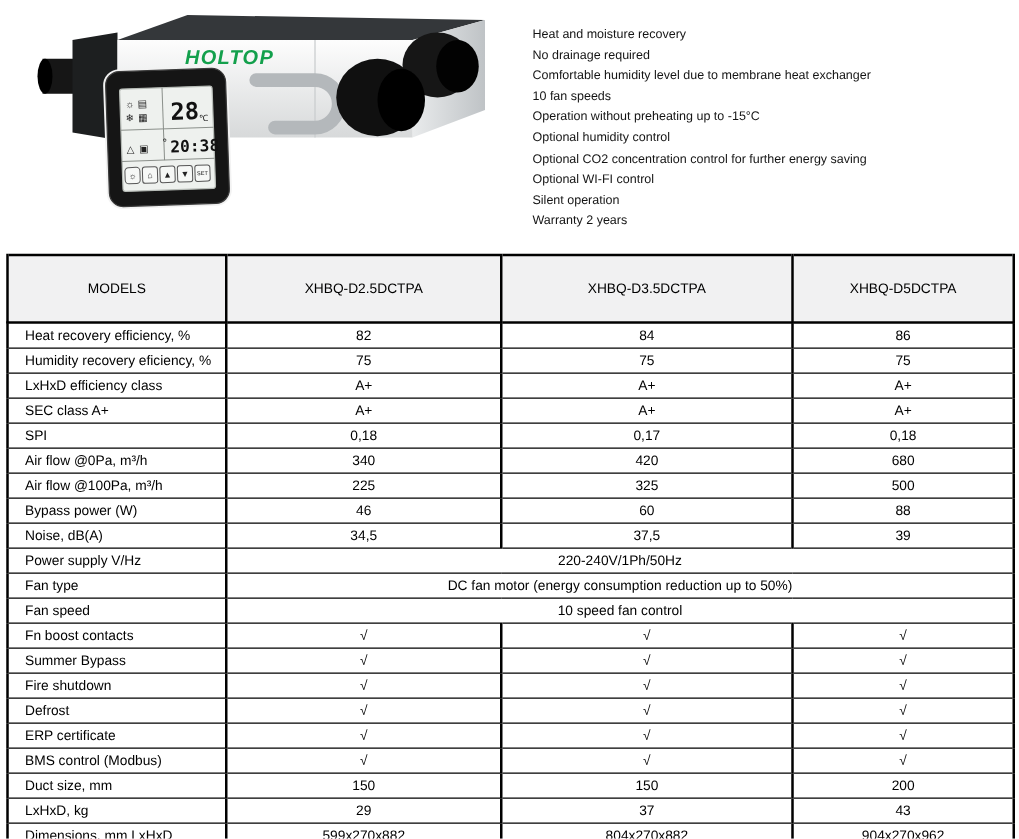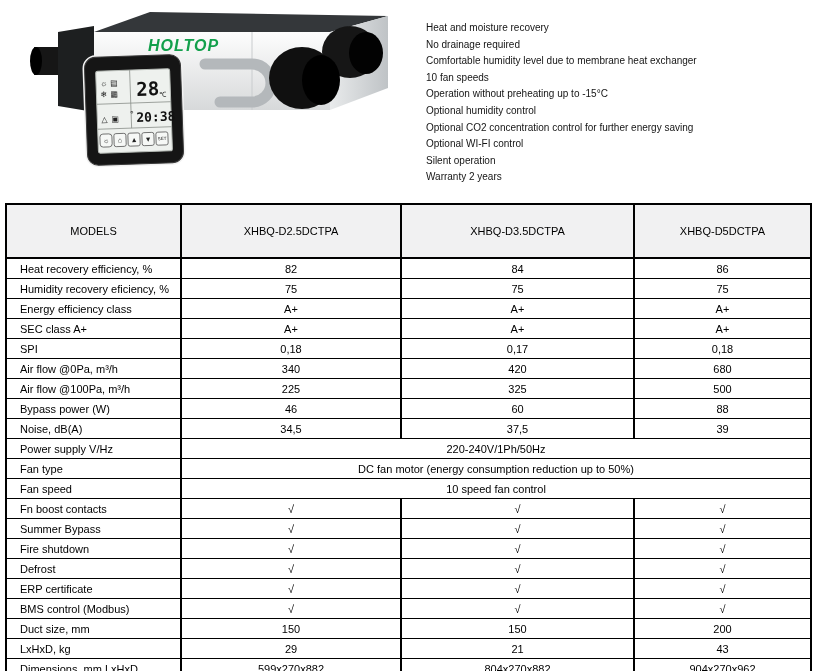--- a/index.html
+++ b/index.html
@@ -133,21 +133,21 @@
           <td>84</td>
           <td>86</td>
         </tr>
         <tr>
           <td class="label">Humidity recovery eficiency, %</td>
           <td>75</td>
           <td>75</td>
           <td>75</td>
         </tr>
         <tr>
-          <td class="label">Energy efficiency class</td>
+          <td class="label">LxHxD efficiency class</td>
           <td>A+</td>
           <td>A+</td>
           <td>A+</td>
         </tr>
         <tr>
           <td class="label">SEC class A+</td>
           <td>A+</td>
           <td>A+</td>
           <td>A+</td>
         </tr>
@@ -231,21 +231,21 @@
         </tr>
         <tr>
           <td class="label">Duct size, mm</td>
           <td>150</td>
           <td>150</td>
           <td>200</td>
         </tr>
         <tr>
           <td class="label">LxHxD, kg</td>
           <td>29</td>
-          <td>21</td>
+          <td>37</td>
           <td>43</td>
         </tr>
         <tr>
           <td class="label">Dimensions, mm LxHxD</td>
           <td>599x270x882</td>
           <td>804x270x882</td>
           <td>904x270x962</td>
         </tr>
       </tbody>
   </table>

